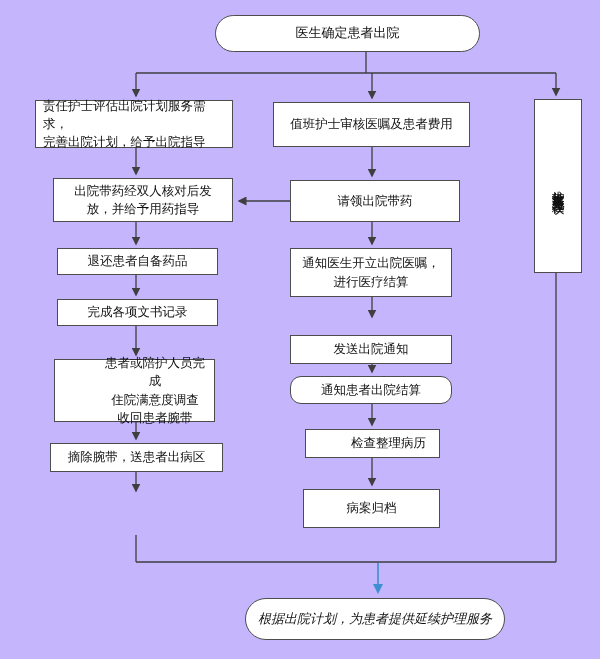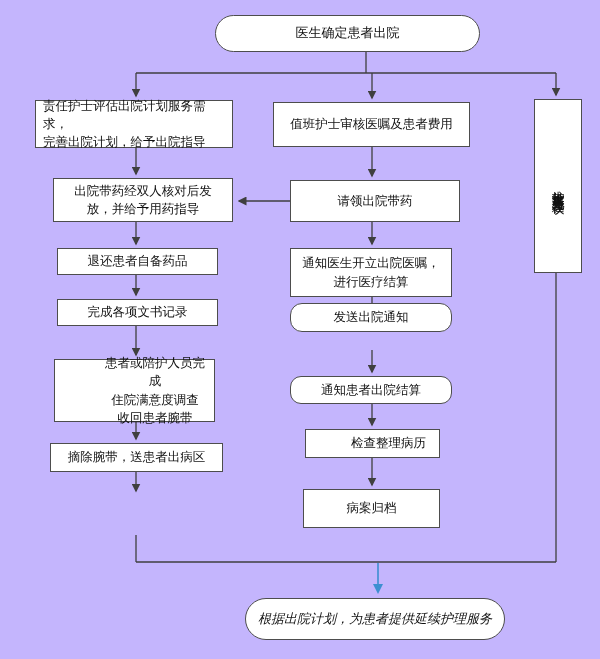--- a/index.html
+++ b/index.html
@@ -93,21 +93,21 @@
   <div class="node" style="left:57px; top:299px; width:161px; height:27px;">完成各项文书记录</div>
   <div class="node" style="left:54px; top:359px; width:161px; height:63px;padding-left:45px;">患者或陪护人员完成
 住院满意度调查
 收回患者腕带</div>
   <div class="node" style="left:50px; top:443px; width:173px; height:29px;">摘除腕带，送患者出病区</div>
 
   <div class="node" style="left:273px; top:102px; width:197px; height:45px;">值班护士审核医嘱及患者费用</div>
   <div class="node" style="left:290px; top:180px; width:170px; height:42px;">请领出院带药</div>
   <div class="node" style="left:290px; top:248px; width:162px; height:49px;">通知医生开立出院医嘱，
 进行医疗结算</div>
-  <div class="node" style="left:290px; top:303px; width:162px; height:29px;border-radius:12px;">发送出院通知</div>
+  <div class="node" style="left:290px; top:335px; width:162px; height:29px;">发送出院通知</div>
   <div class="node" style="left:290px; top:376px; width:162px; height:28px;border-radius:11px;">通知患者出院结算</div>
   <div class="node" style="left:305px; top:429px; width:135px; height:29px;padding-left:36px;">检查整理病历</div>
   <div class="node" style="left:303px; top:489px; width:137px; height:39px;">病案归档</div>
 
   <div class="node vertical" style="left:534px; top:99px; width:48px; height:174px;">护士长征求患者意见及建议</div>
 
   <div class="node stadium" style="left:245px; top:598px; width:260px; height:42px;font-style:italic;">根据出院计划，为患者提供延续护理服务</div>
 
 </div>
 

